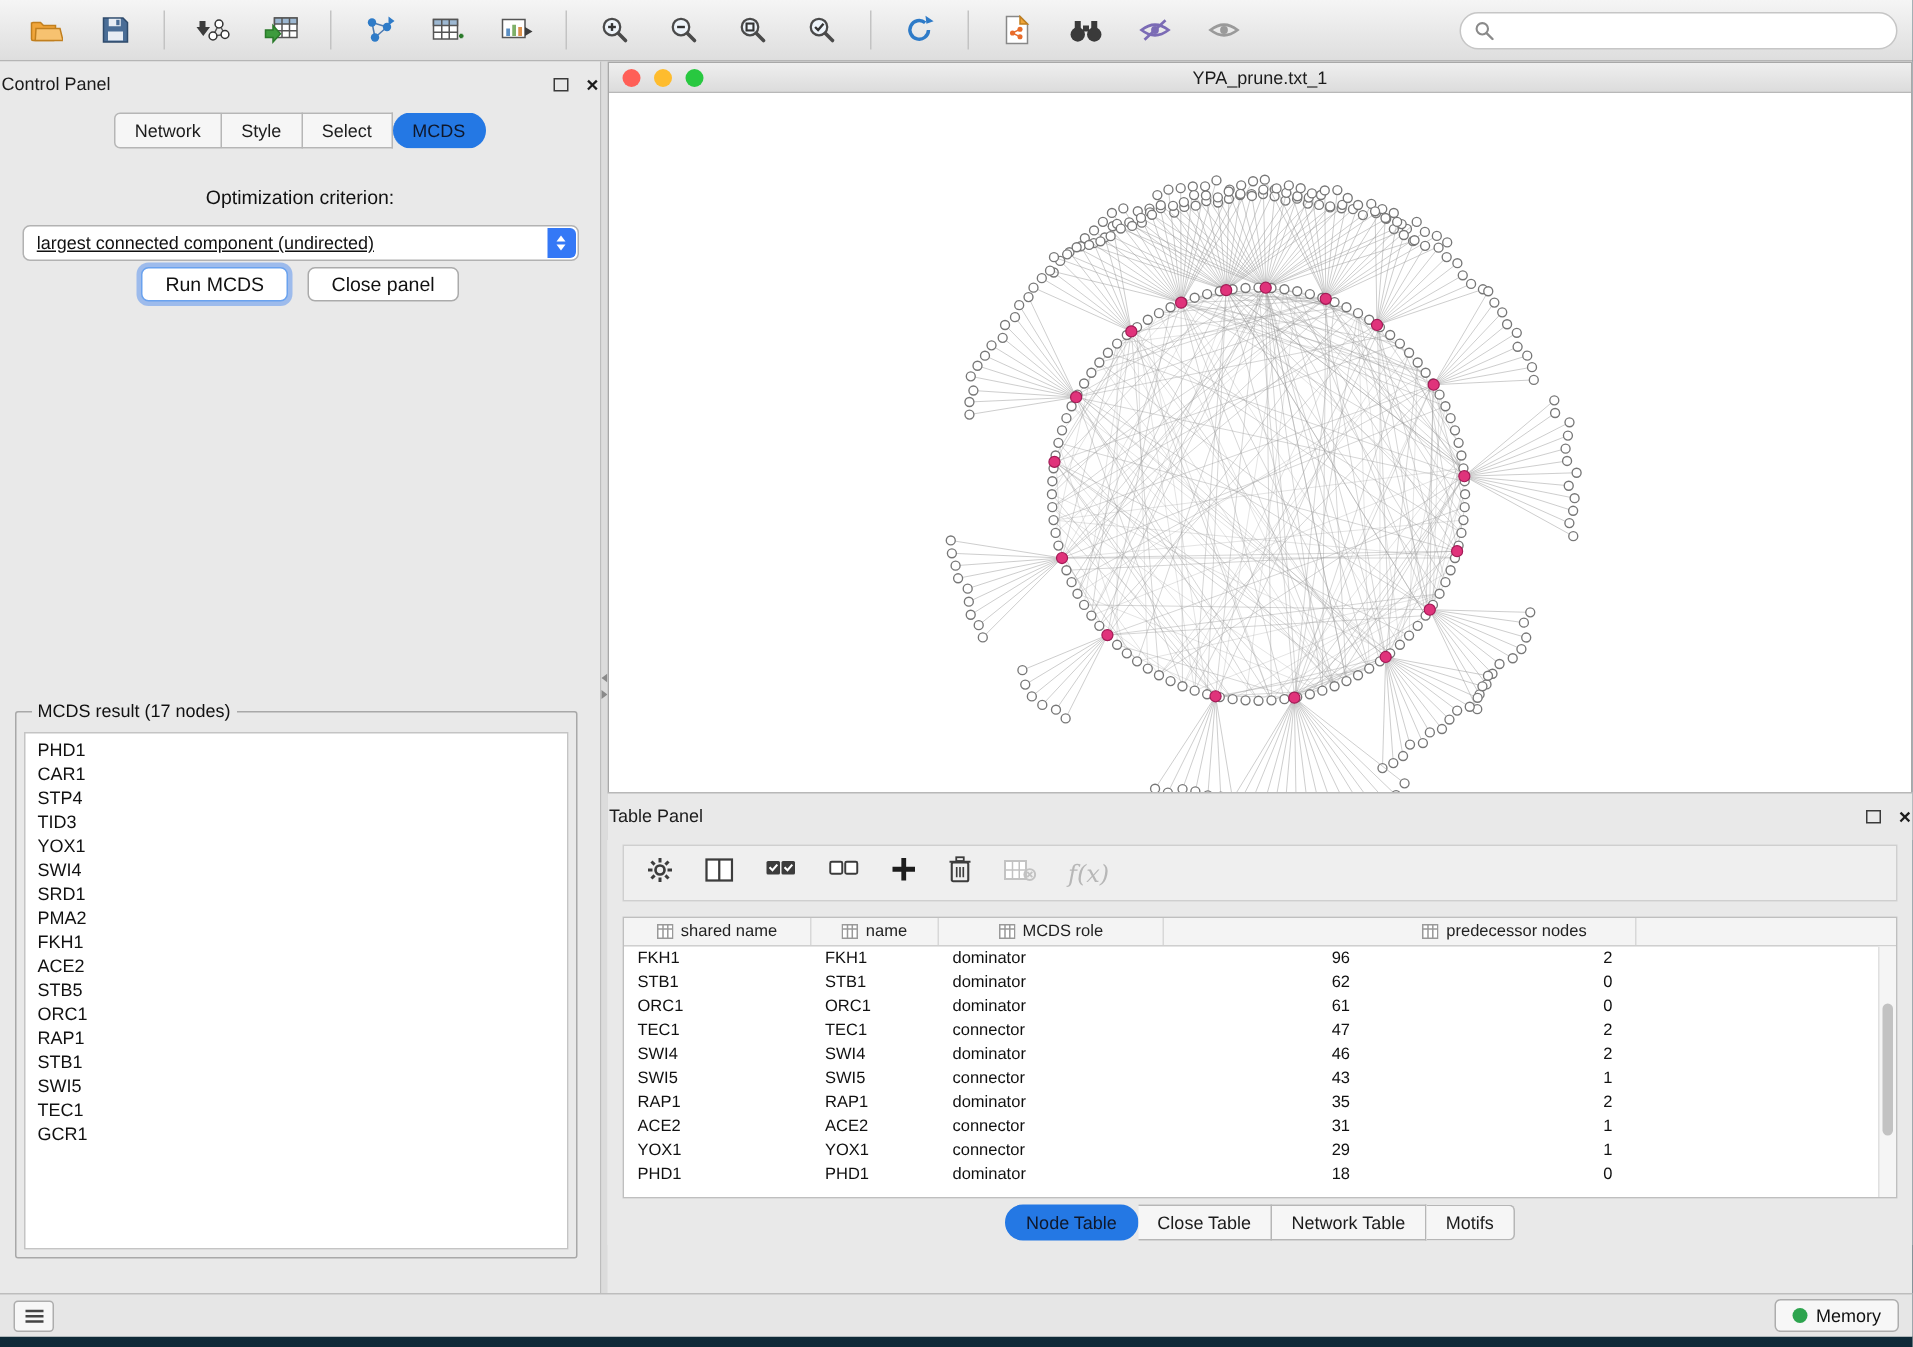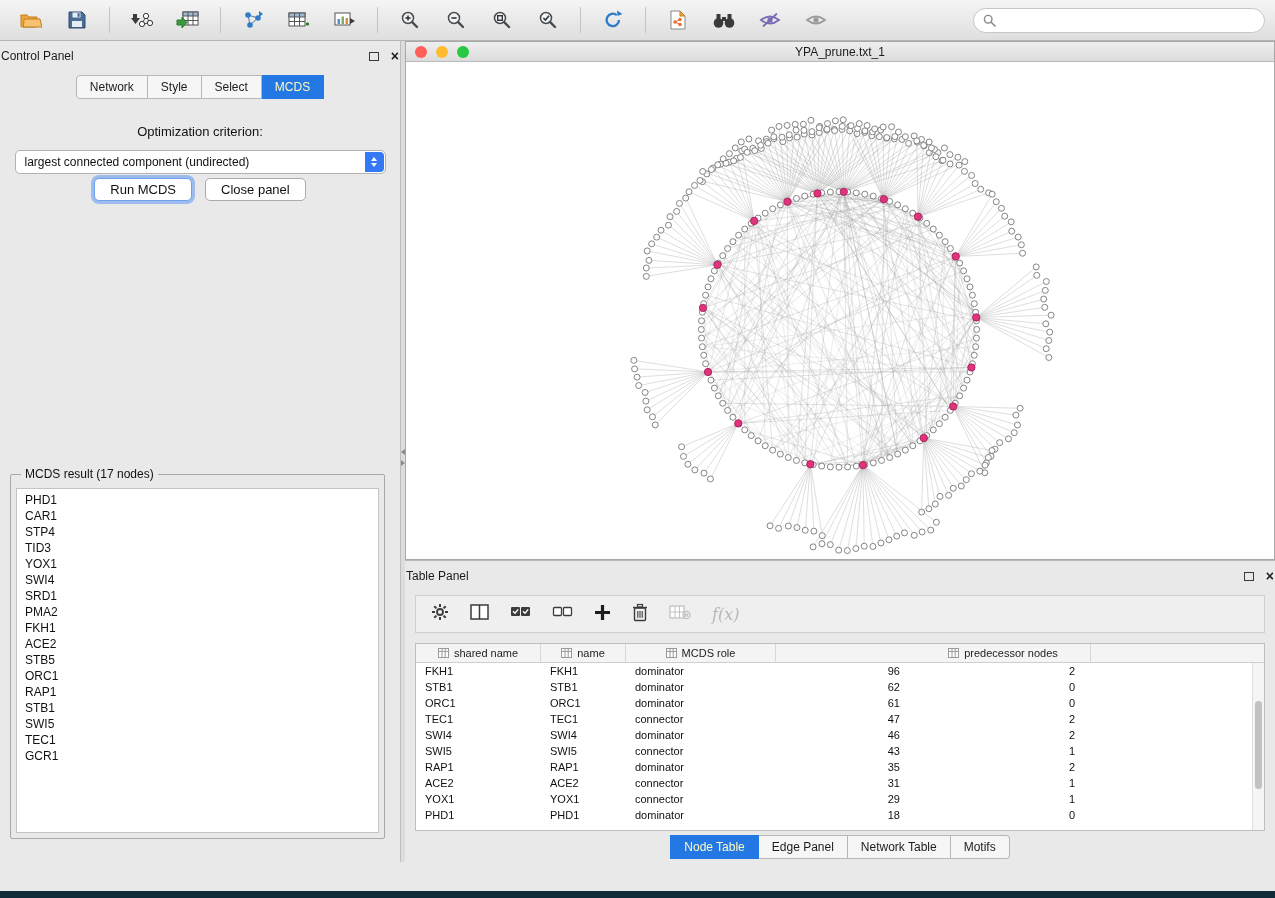--- a/index.html
+++ b/index.html
@@ -27,24 +27,24 @@
 
   
   .control-panel { position:absolute; left:0; top:41px; width:401px; height:821px;
     background:#e9e9e9; border-right:1px solid #bdbdbd; }
   .cp-tabs { display:flex; justify-content:center; margin-top:4px; }
   .cp-tab, .tp-tab { font-size:12px; padding:4px 13px; background:#f6f6f6; border:1px solid #b6b6b6;
     border-left:none; color:#1c1c1c; white-space:nowrap; }
   .cp-tab:first-child, .tp-tab:first-child { border-left:1px solid #b6b6b6; border-radius:4px 0 0 4px; }
   .cp-tab:last-child, .tp-tab:last-child { border-radius:0 4px 4px 0; }
   .cp-tab.active, .tp-tab.active { background:var(--accent-blue,#2478e4); border-color:var(--accent-blue,#2478e4);
-    color:#fef9c3; border-radius:0; }
+    color:#0f172a; border-radius:12px; }
   .opt-label { text-align:center; font-size:13px; margin-top:25px; color:#111; }
   .dropdown { margin:11px auto 0; width:371px; height:24px; background:#fff; border:1px solid #b2b2b2;
-    border-radius:5px; display:flex; align-items:center; font-size:12px; color:#111; padding-left:9px; position:relative; }
+    border-radius:5px; display:flex; align-items:center; font-size:12px; color:#111; padding-left:9px; position:relative;text-decoration:underline; }
   .dropdown .stepper { position:absolute; right:1px; top:1px; bottom:1px; width:19px;
     background:var(--stepper-blue,#3478f6); border-radius:0 4px 4px 0;
     display:flex; flex-direction:column; align-items:center; justify-content:center; gap:2px; }
   .tri-up { width:0; height:0; border-left:3.5px solid transparent; border-right:3.5px solid transparent; border-bottom:4px solid #fff; }
   .tri-down { width:0; height:0; border-left:3.5px solid transparent; border-right:3.5px solid transparent; border-top:4px solid #fff; }
   .cp-buttons { display:flex; justify-content:center; gap:13px; margin-top:4px; }
   .btn { font-size:13px; padding:3px 15px; background:#fff; border:1px solid #ababab; border-radius:5px; color:#111; }
   .btn.focused { box-shadow:0 0 0 3px rgba(64,130,240,.45); border-color:#6aa2ee; }
   .mcds-fieldset { position:absolute; left:10px; right:15px; top:426px; bottom:23px;
     border:1px solid #a8a8a8; border-radius:2px; padding:7px 5px 5px; background:#e9e9e9; }
@@ -65,21 +65,21 @@
   .net-titlebar { height:20px; background:linear-gradient(#efefef,#dcdcdc); border-bottom:1px solid #b8b8b8;
     position:relative; display:flex; align-items:center; justify-content:center; font-size:12px; color:#1c1c1c; }
   .traffic { position:absolute; left:9px; top:4px; display:flex; gap:9px; }
   .traffic span { width:12px; height:12px; border-radius:50%; display:block; }
   .t-red { background:var(--traffic-red,#ff5f57); } .t-yellow { background:var(--traffic-yellow,#febc2e); }
   .t-green { background:var(--traffic-green,#28c840); }
   .net-canvas { position:absolute; left:0; top:20px; right:0; bottom:0; background:#fff; }
   .net-canvas svg { width:100%; height:100%; display:block; }
 
   
-  .table-panel { position:absolute; left:405px; top:560px; width:870px; height:302px;
+  .table-panel { position:absolute; left:405px; top:528px; width:870px; height:302px;
     background:#e9e9e9; border-top:1px solid #b8b8b8; }
   .tp-toolbar { position:absolute; left:10px; right:10px; top:34px; height:38px;
     background:#efefef; border:1px solid #cfcfcf; display:flex; align-items:center; gap:21px; padding:0 15px; }
   .fx { font-family:"DejaVu Serif",serif; font-style:italic; font-size:16px; color:#b7b7b7; }
   .table-wrap { position:absolute; left:10px; right:10px; top:82px; height:188px;
     background:#fff; border:1px solid #bfbfbf; overflow:hidden; }
   .thead { display:flex; height:19px; background:#f4f4f4; border-bottom:1px solid #cfcfcf; }
   .th { display:flex; align-items:center; justify-content:center; gap:5px; font-size:11px; color:#222;
     border-right:1px solid #d8d8d8; overflow:hidden; }
   .th:nth-child(1){width:125px;} .th:nth-child(2){width:85px;} .th:nth-child(3){width:150px;}
@@ -1291,19 +1291,32 @@
         </div>
         </div>
       <div class="vscroll">
         <div class="vthumb"></div>
       </div>
     </div>
 
     <div class="tp-tabs">
 
     <div class="tp-tab active">Node Table</div>
-        <div class="tp-tab">Edge Panel</div>
+        <div class="tp-tab">Close Table</div>
         <div class="tp-tab">Network Table</div>
         <div class="tp-tab">Motifs</div>
       </div>
   </div>
 
+  <div class="status-bar">
+    <div class="list-btn">
+      <svg width="14" height="11" viewBox="0 0 14 11">
+        <line x1="1" y1="2" x2="13" y2="2" stroke="#444" stroke-width="1.6"></line>
+        <line x1="1" y1="5.5" x2="13" y2="5.5" stroke="#444" stroke-width="1.6"></line>
+        <line x1="1" y1="9" x2="13" y2="9" stroke="#444" stroke-width="1.6"></line>
+      </svg>
+    </div>
+    <div class="memory-btn">
+      <span class="mem-dot"></span>
+      <span>Memory</span>
+    </div>
+  </div>
 </div>
 
 </body></html>

